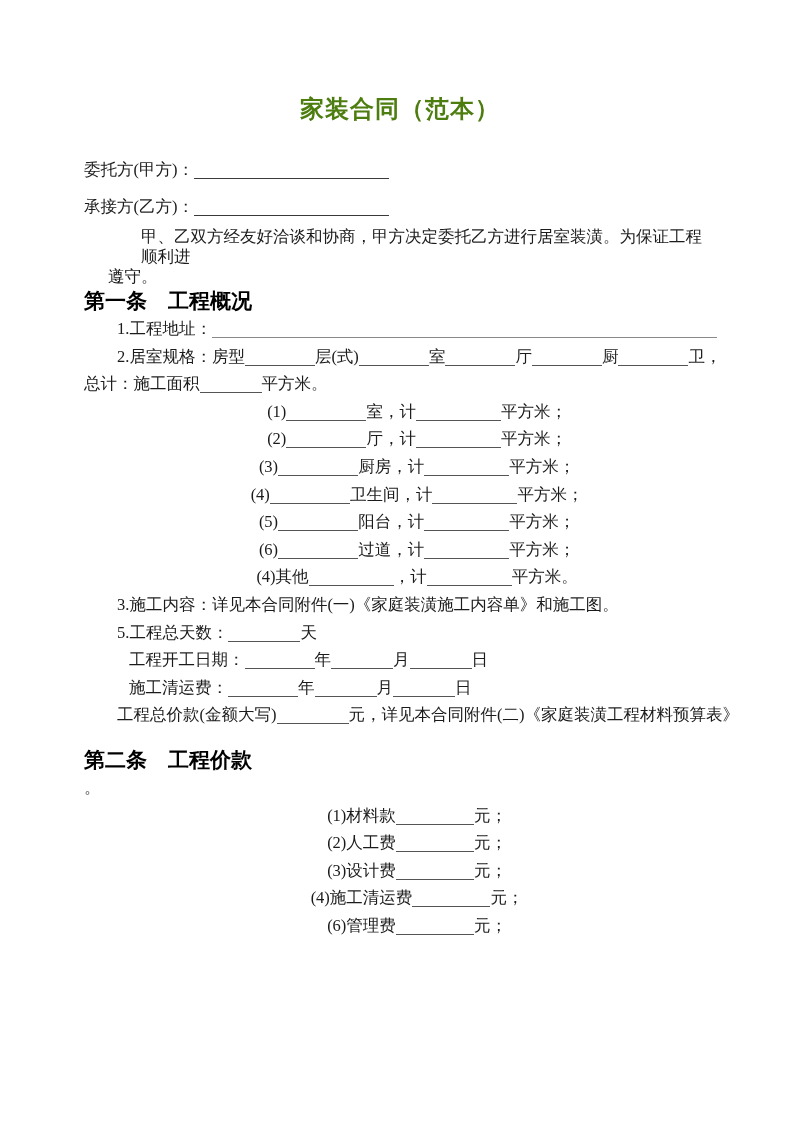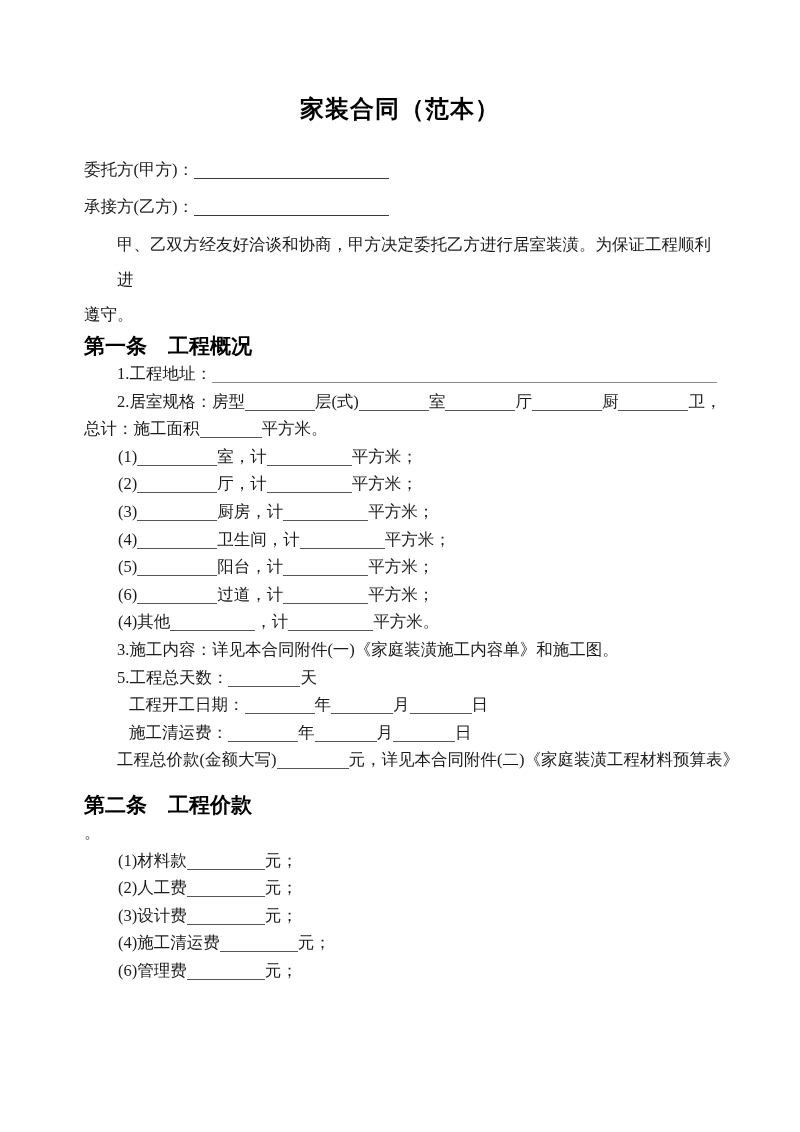--- a/index.html
+++ b/index.html
@@ -18,33 +18,33 @@
     padding: 0 84px;
     box-sizing: border-box;
     background: #ffffff;
   }
   .title {
     margin-top: 93px;
     line-height: 32px;
     text-align: center;
     font-size: 24px;
     font-weight: bold;
-    color: #000000;
+    color: #4d7c0f;
     letter-spacing: 1px;
   }
   .line { white-space: nowrap; }
   .party   { line-height: 37px; }
-  .para    { line-height: 35px; white-space: normal; }
+  .para    { line-height: 20px; white-space: normal; margin-left: 24px; }
   .heading { line-height: 28px; font-weight: bold; color: #000; font-size: 21px; }
   .item    { line-height: 27.6px; }
   .mt-parties { margin-top: 26px; }
   .mt-para    { margin-top: 2px; }
   .mt-sec2    { margin-top: 17px; }
   .indent  { padding-left: 33px; }
-  .indent2 { padding-left: 34px; }
+  .indent2 { padding-left: 34px; text-align: center; }
   .indent3 { padding-left: 45px; }
   .blank {
     display: inline-block;
     height: 1em;
     border-bottom: 1px solid #555555;
     vertical-align: -4px;
   }
   .blank-dark  { border-bottom: 1.5px solid #3a3a3a; }
   .blank-thick { border-bottom: 2px solid #575757; }
   .blank-light { border-bottom: 1px solid #8a8a8a; }

